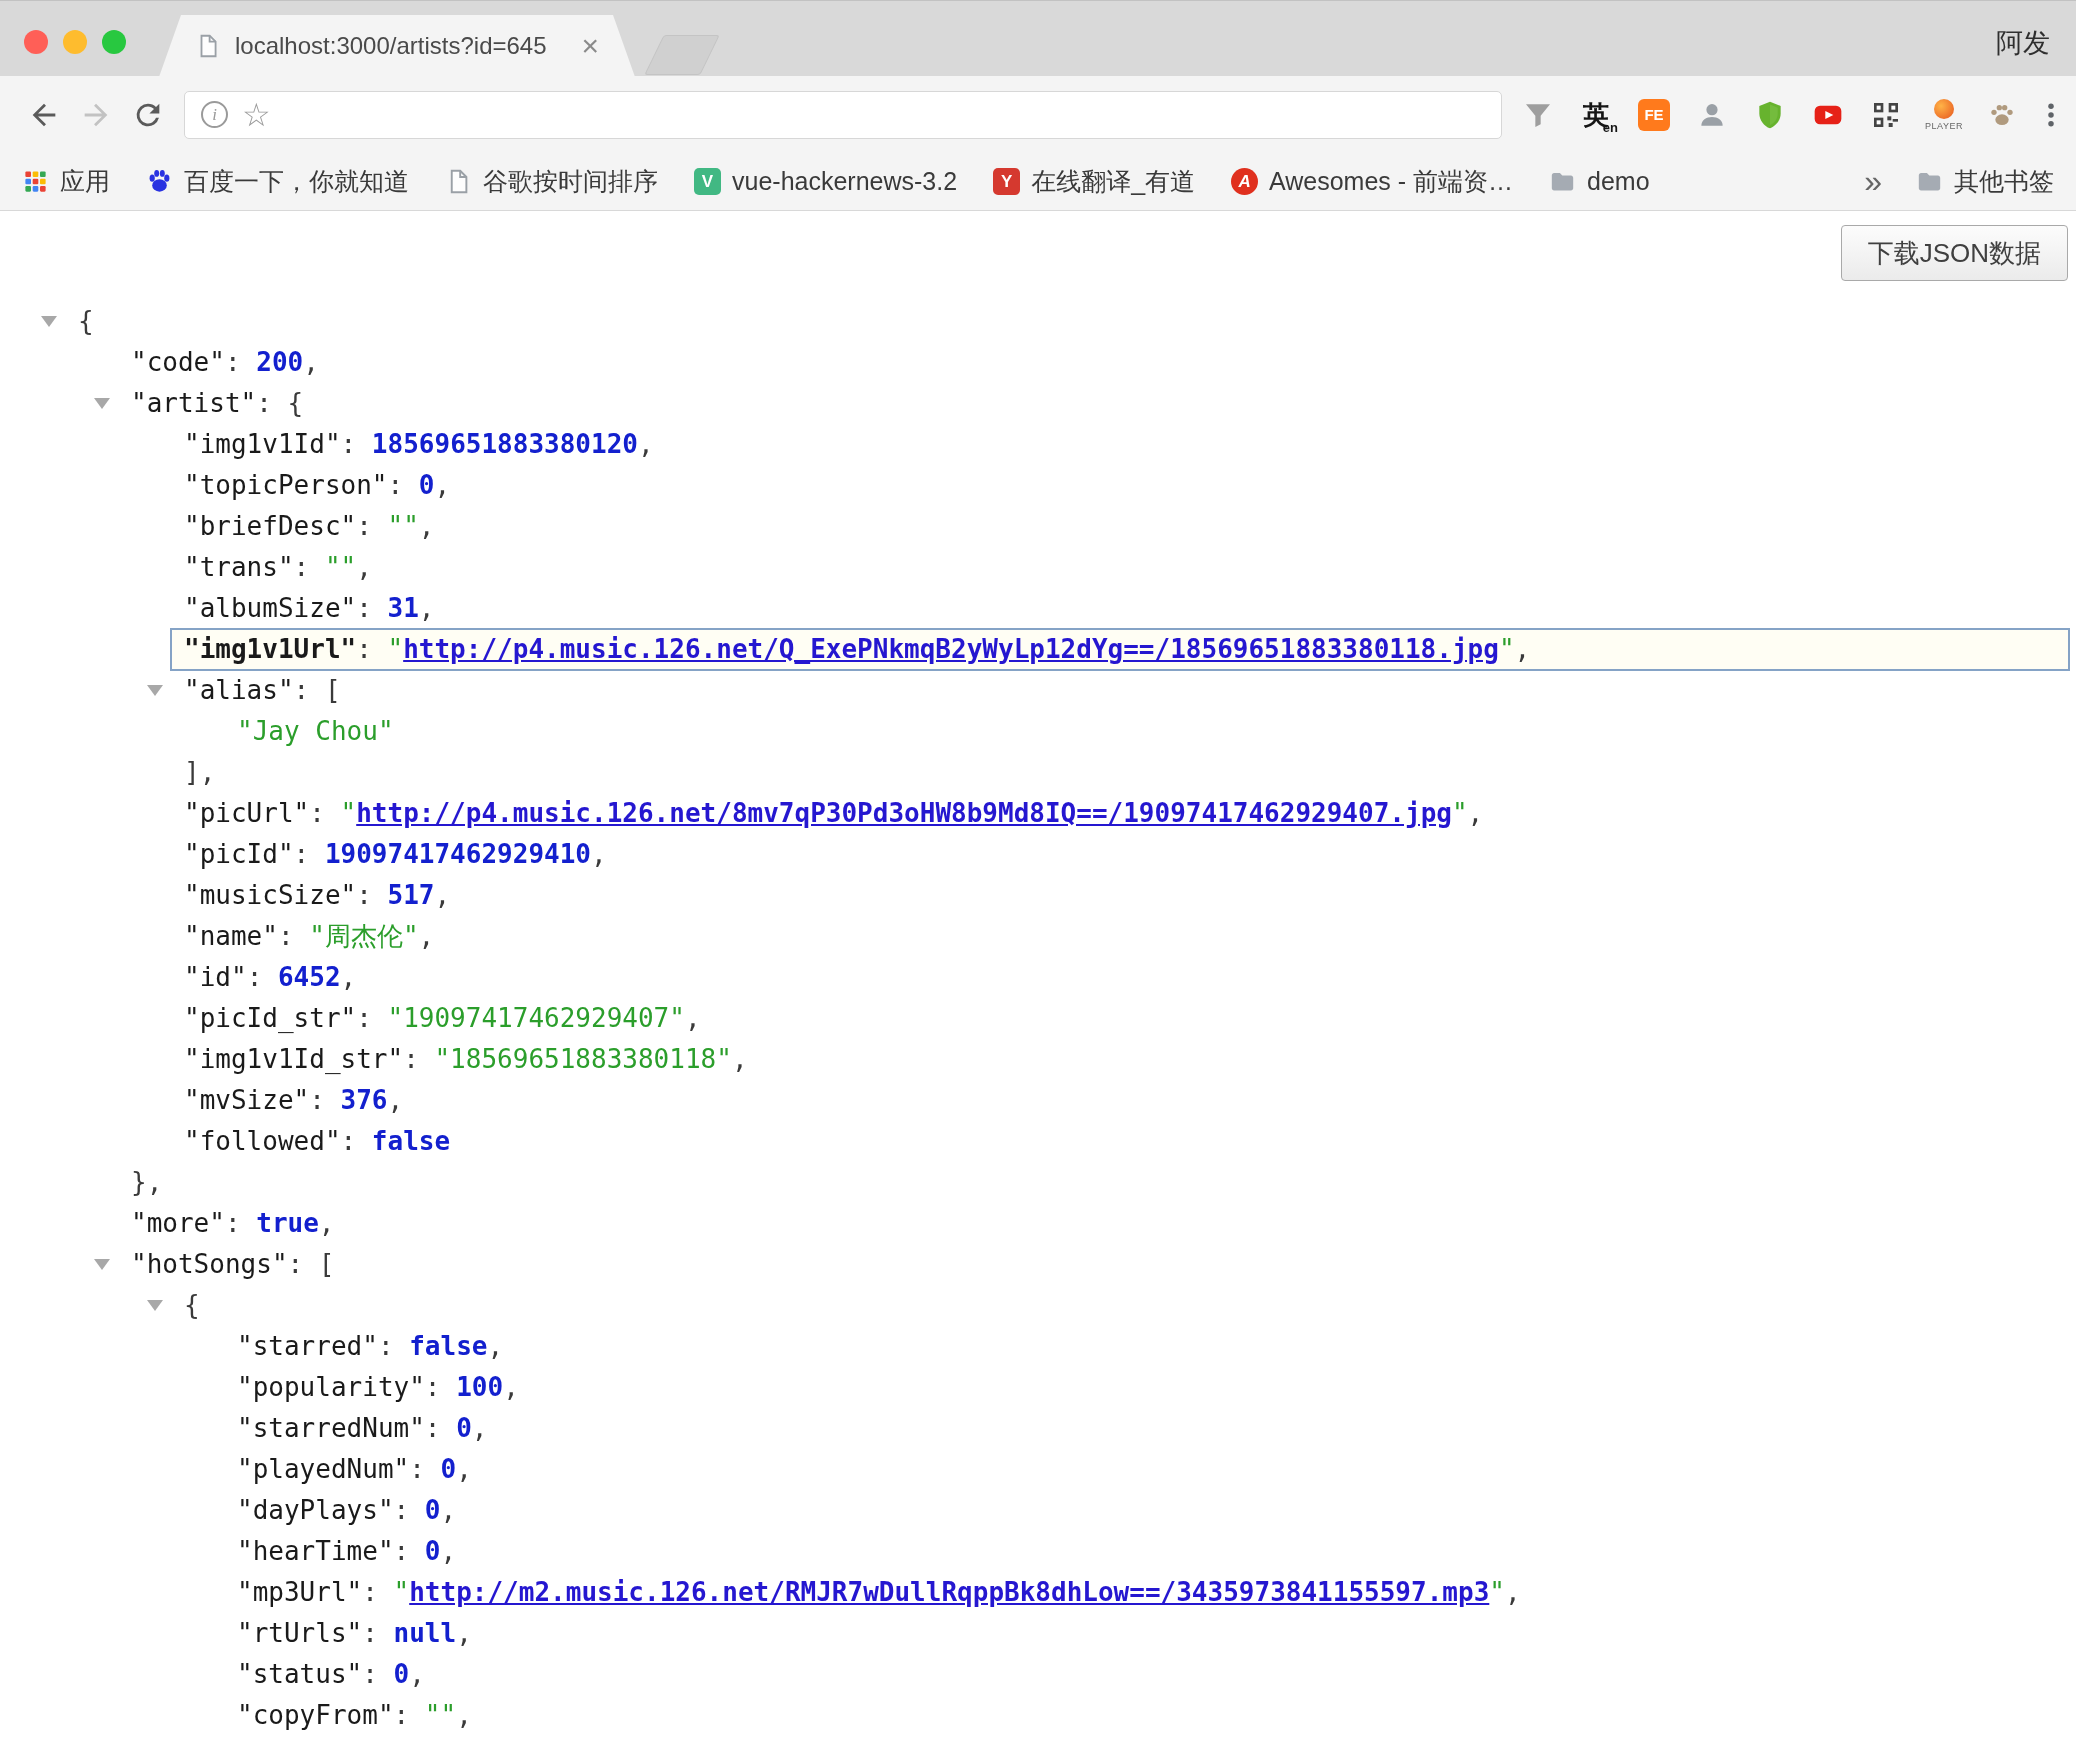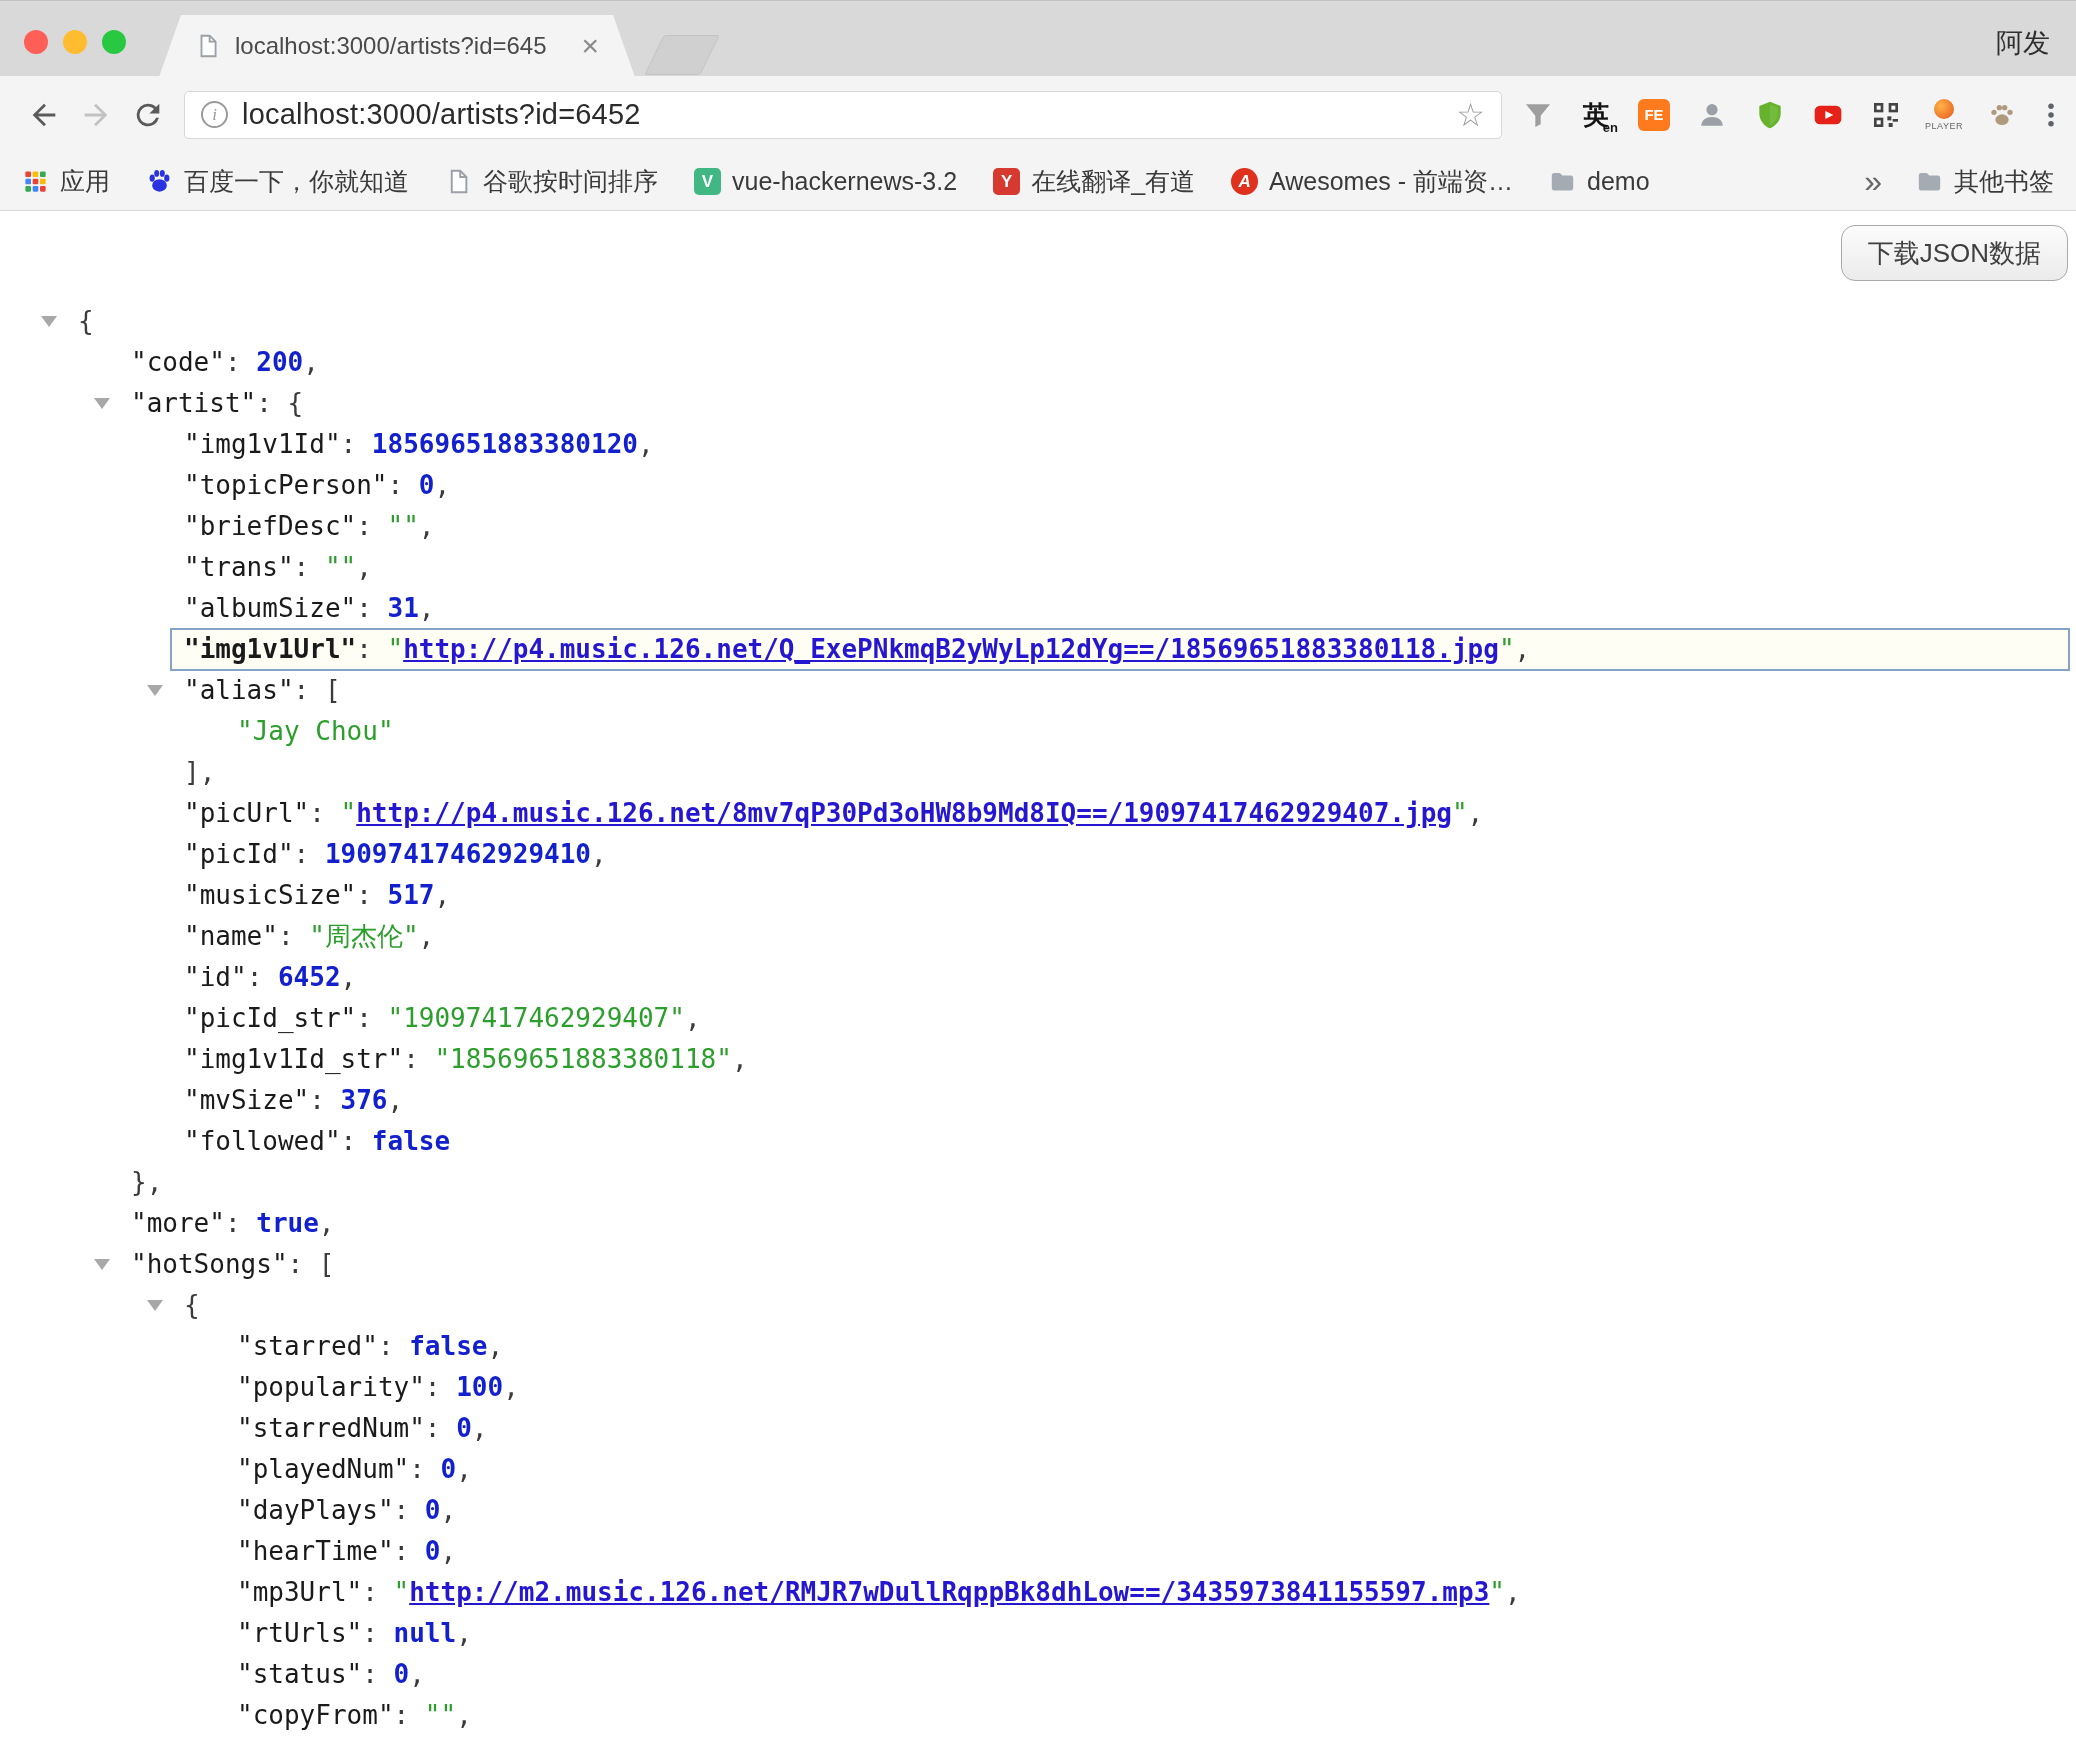--- a/index.html
+++ b/index.html
@@ -62,21 +62,21 @@
   .bm-ic svg { width:27px; height:27px; }
   .bm-letter { border-radius:5px; color:#fff; font-weight:bold; font-size:17px; }
   .ic-vue-icon { background:#41B883; }
   .ic-youdao-icon { background:#D5392F; }
   .ic-awesomes-icon { background:#E0301E; border-radius:50%; font-style:italic; }
   .bm-spacer { flex:1; }
   .chevron { font-size:32px; color:#666; margin-right:34px; }
   
   .viewer-bar { display:flex; justify-content:flex-end; align-items:center; padding:14px 8px 0 0; gap:42px; background:#fff; }
   .btn { height:56px; padding:0 26px; font-size:26px; color:#404040; background:linear-gradient(#FCFCFC,#EBEBEB);
-         border:1px solid #A9A9A9; border-radius:14px; font-family:inherit; cursor:pointer; }
+         border:1px solid #A9A9A9; border-radius:4px; font-family:inherit; cursor:pointer; }
   .seg { display:flex; }
   .seg .btn:first-child { border-radius:5px 0 0 5px; background:#D8D8D8; box-shadow:inset 0 2px 5px rgba(0,0,0,.15); }
   .seg .btn:last-child { border-left:none; border-radius:0 5px 5px 0; }
   
   .json-tree { margin-top:20px; font-family:"DejaVu Sans Mono", monospace; font-size:26px; line-height:41px; color:#333; }
   .json-line { position:relative; white-space:pre; height:41px; z-index:0; }
   .json-line.hl::before { content:""; position:absolute; top:-1px; bottom:-1px; left:var(--hl-left,160px); right:6px;
         background:var(--hl-bg); border:2px solid var(--hl-border); z-index:-1; }
   .json-line.hl .tk-k { font-weight:bold; }
   .tri { position:absolute; top:15px; width:0; height:0;
@@ -121,21 +121,20 @@
         <path d="M4 11h12.2l-5.6-5.6L12 4l8 8-8 8-1.4-1.4 5.6-5.6H4z"></path>
       </svg>
   </span>
   <span class="nav-btn">
     <svg viewBox="0 0 24 24" fill="#5A5A5A">
         <path d="M17.65 6.35A7.96 7.96 0 0 0 12 4a8 8 0 1 0 7.73 10h-2.08A6 6 0 1 1 12 6c1.66 0 3.14.69 4.22 1.78L13 11h7V4z"></path>
       </svg>
   </span>
   <div class="omnibox">
     <span class="info-icon">i</span>
-    <span class="url-text">localhost:3000/artists?id=6452</span>
     <span class="star-icon">☆</span>
   </div>
   <div class="ext-row">
       <span class="ext">
         <svg viewBox="0 0 24 24" fill="#9E9E9E">
           <path d="M3 4h18l-7 8.5V19l-4 2v-8.5z"></path>
         </svg>
       </span>
       <span class="ext">
         <span class="tr-glyph">英</span>

